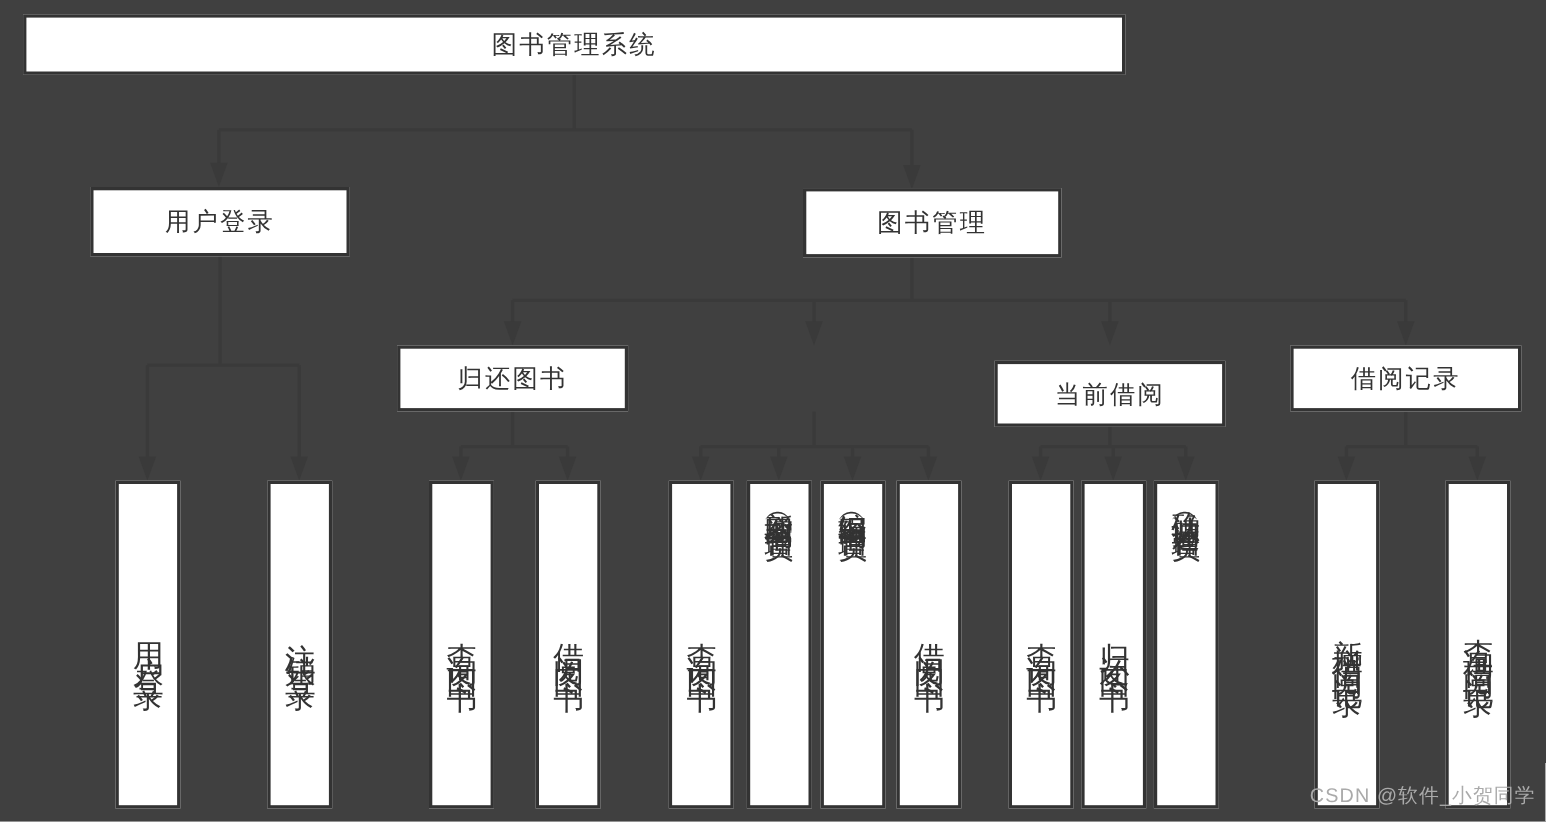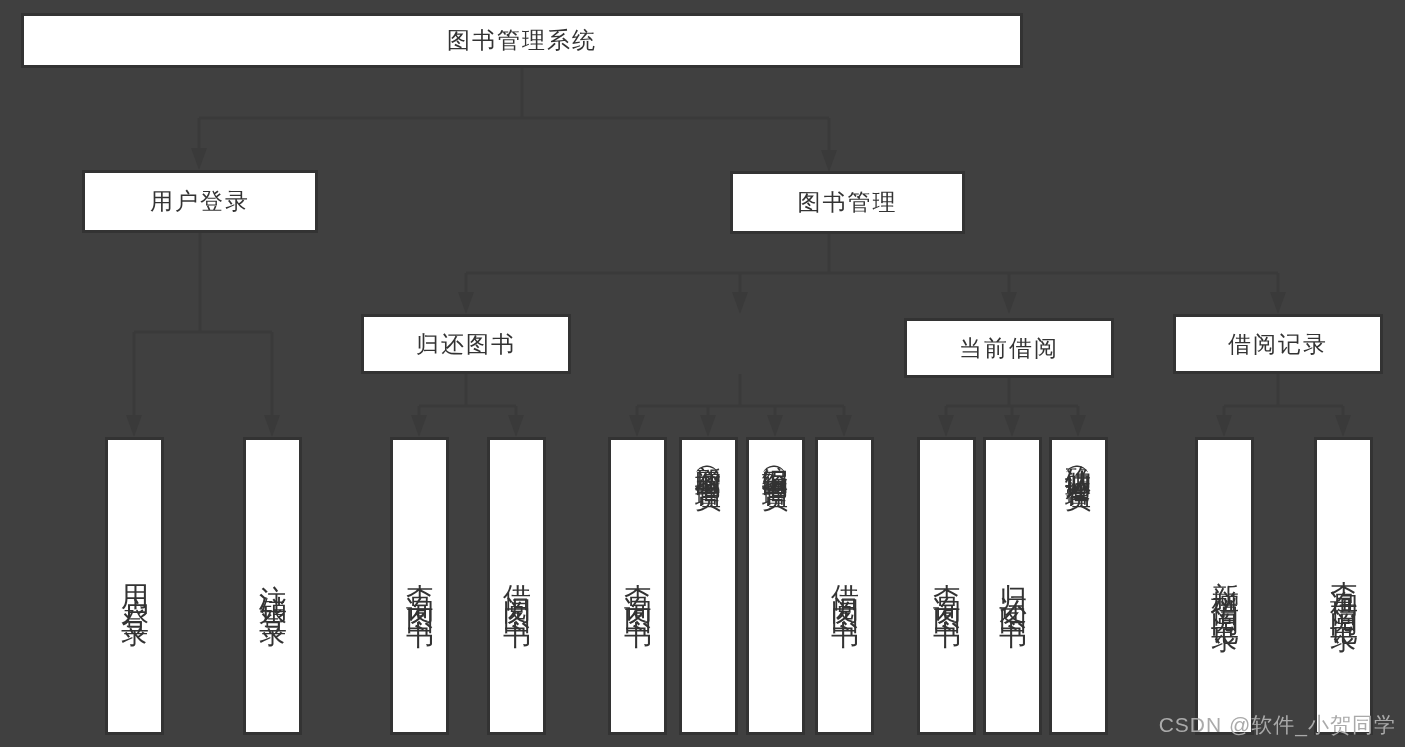--- a/index.html
+++ b/index.html
@@ -65,21 +65,21 @@
     font-size: 26px;
     letter-spacing: 3px;
   }
   .vnode.mid span {
     letter-spacing: 9px;
   }
   #watermark {
     position: absolute;
     top: 711px;
     right: 9px;
-    font-size: 21px;
+    font-size: 18px;
     letter-spacing: 1px;
     color: #aaaaaa;
     z-index: 3;
     white-space: nowrap;
     text-align: right;
   }
 </style>
 </head>
 <body>
 
@@ -124,21 +124,21 @@
       <polygon points="1335,415 1351,415 1343,437"></polygon>
     </g>
   </svg>
 
   <div class="hnode" style="left:21px; top:13px; width:1002px; height:55px;">图书管理系统</div>
 
   <div class="hnode" style="left:82px; top:170px; width:236px; height:63px;">用户登录</div>
   <div class="hnode" style="left:712px; top:171px; width:235px; height:63px;margin-left:18px;">图书管理</div>
 
   <div class="hnode" style="left:361px; top:314px; width:210px; height:60px;">归还图书</div>
-  <div class="hnode" style="left:904px; top:318px; width:210px; height:60px;">当前借阅</div>
+  <div class="hnode" style="left:904px; top:328px; width:210px; height:60px;">当前借阅</div>
   <div class="hnode" style="left:1173px; top:314px; width:210px; height:60px;">借阅记录</div>
 
   <div class="vnode" style="left:105px;">
     <span>用户登录</span>
   </div>
   <div class="vnode" style="left:243px;">
     <span>注销登录</span>
   </div>
 
   <div class="vnode" style="left:390px;">

